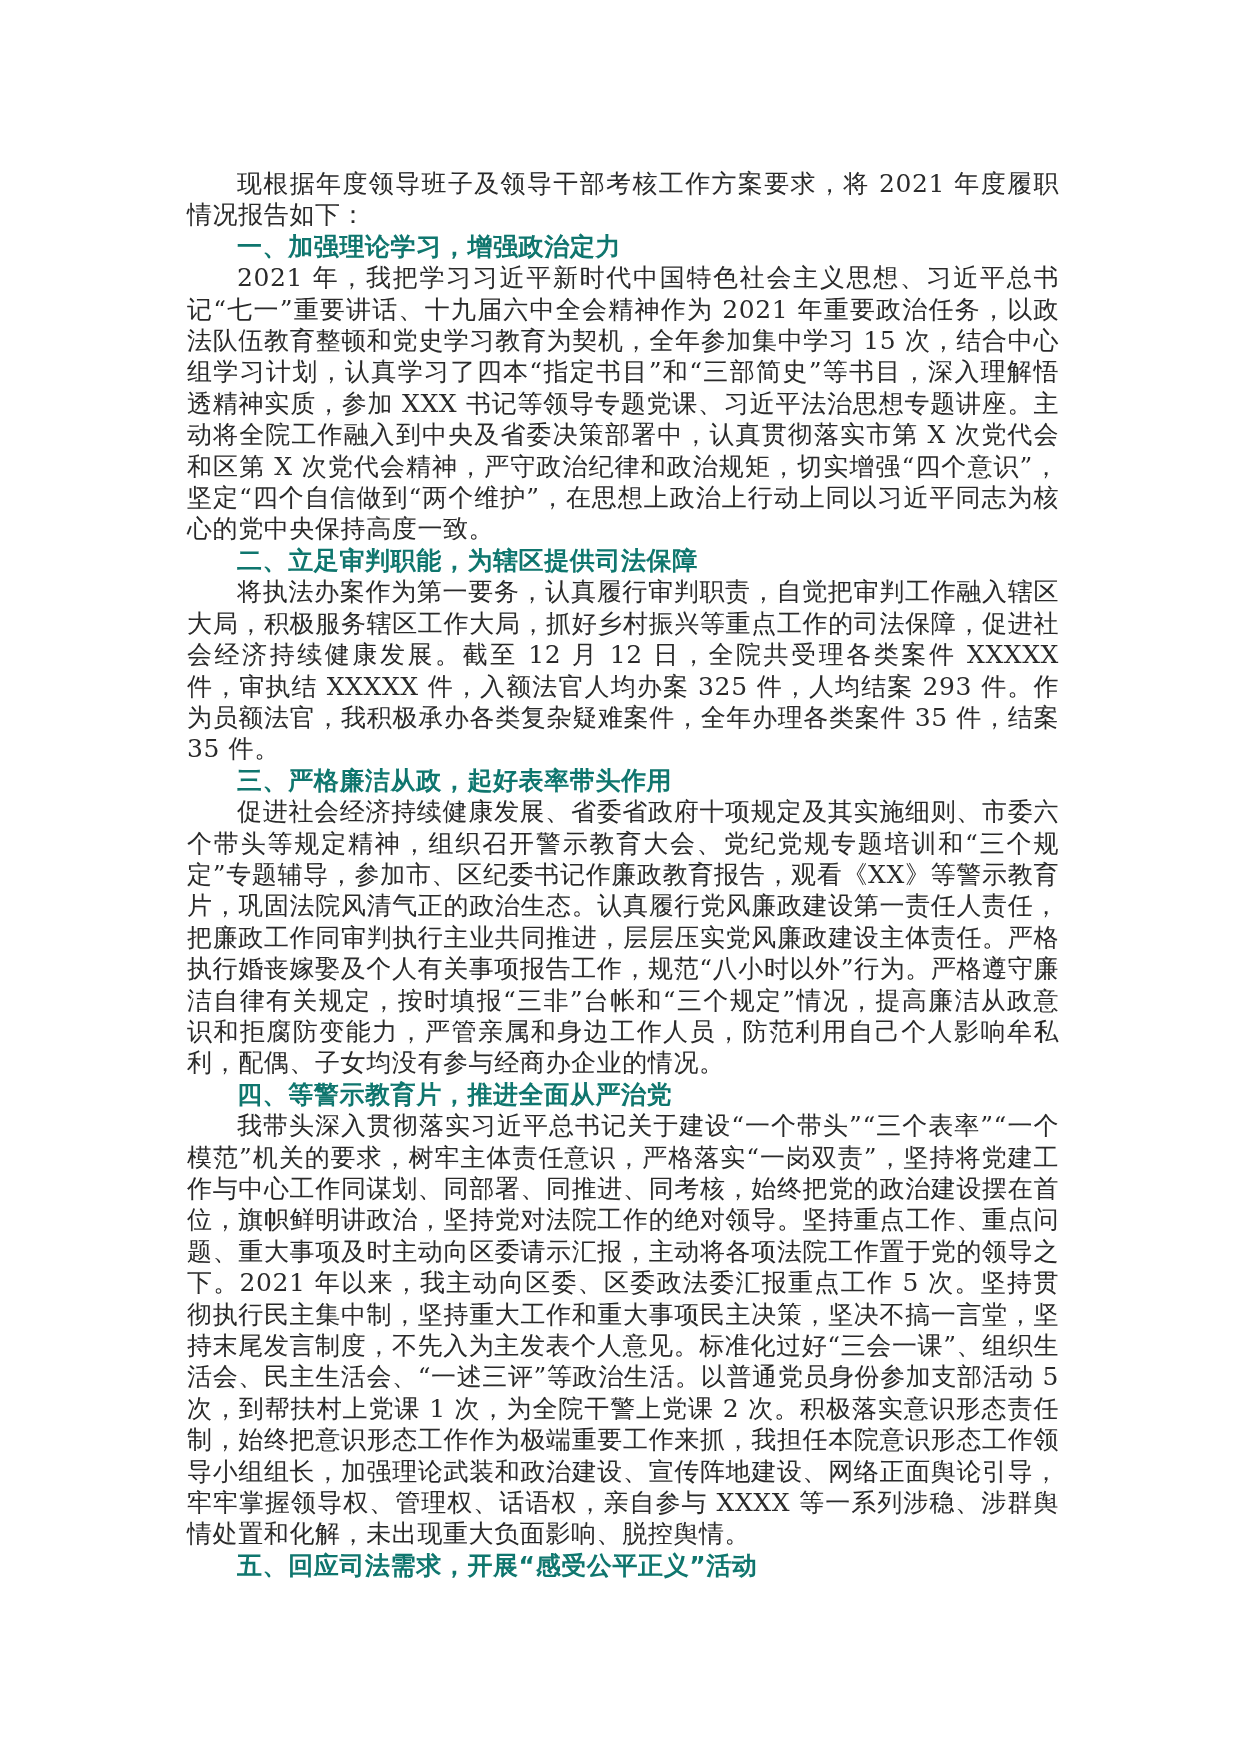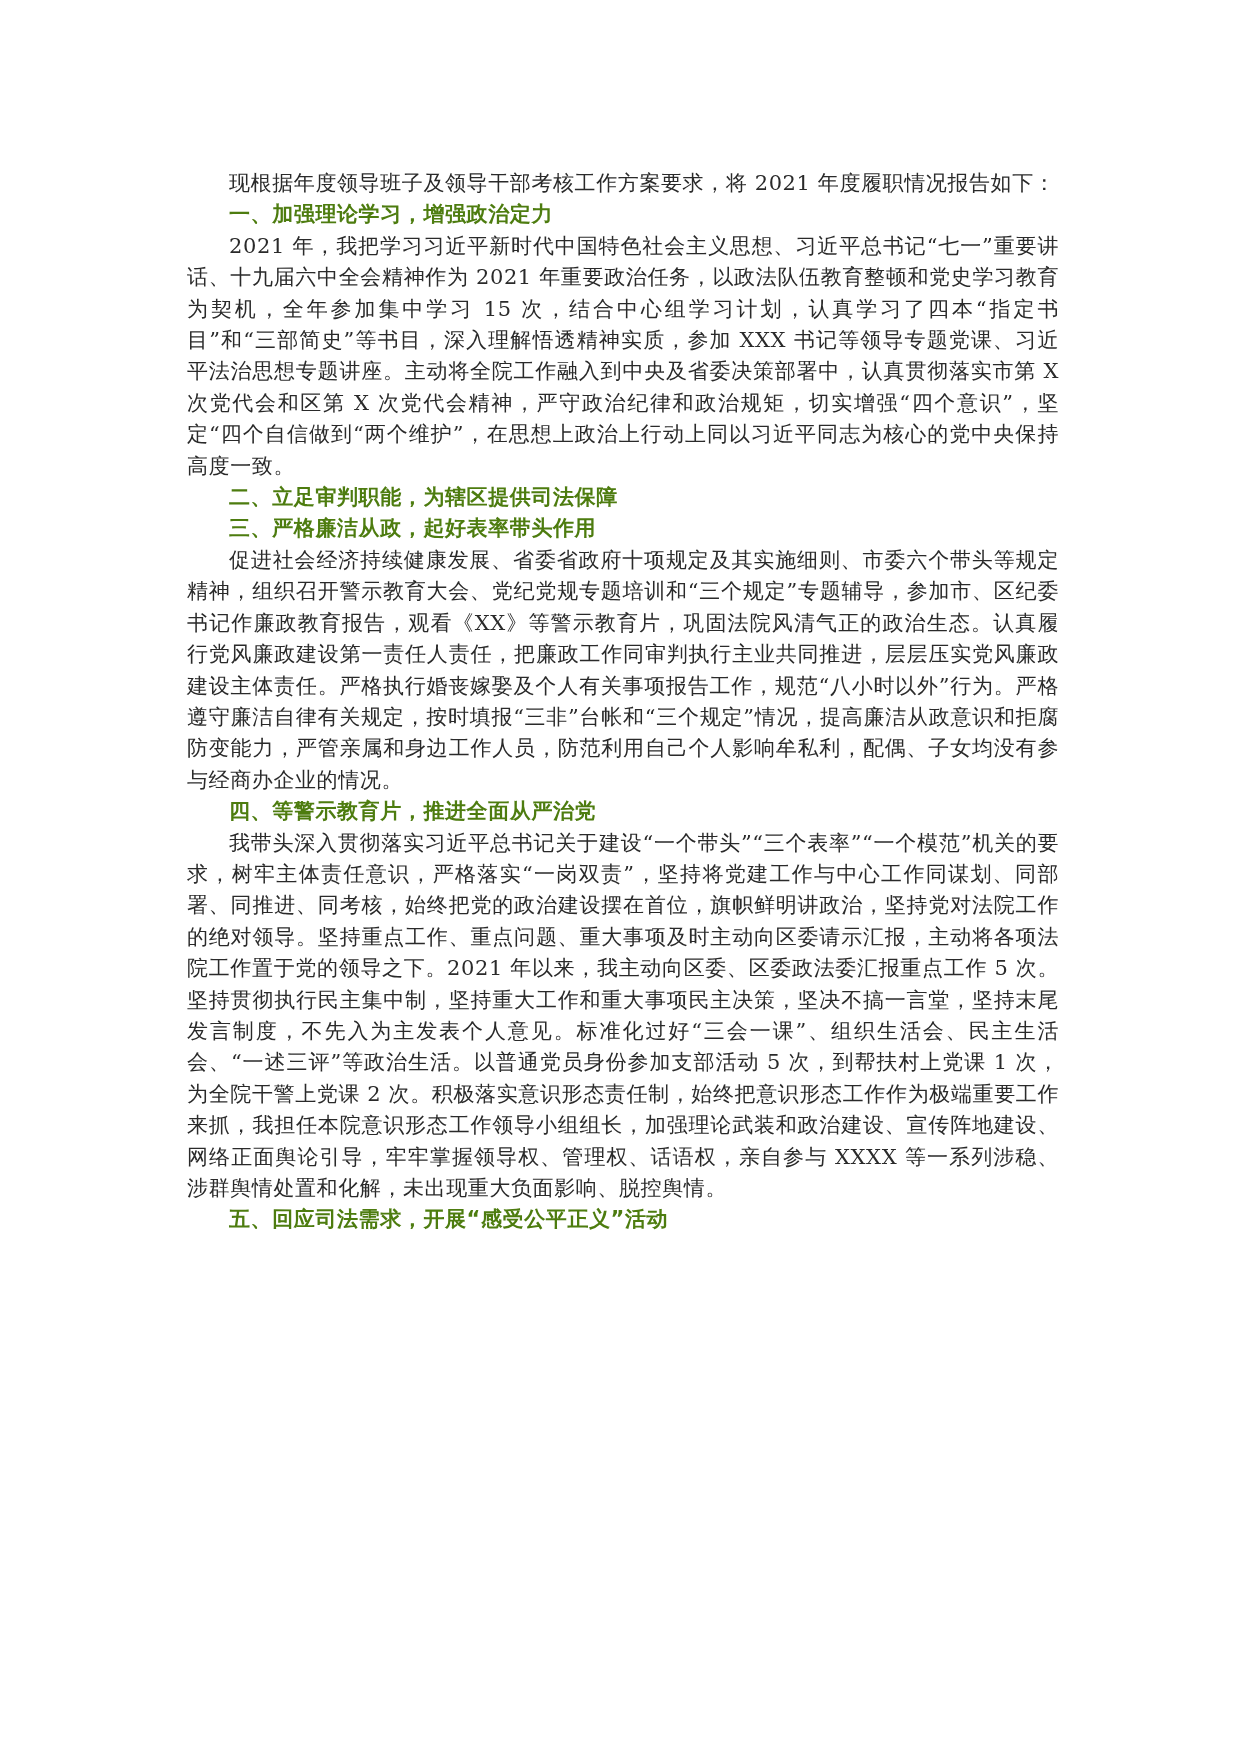--- a/index.html
+++ b/index.html
@@ -3,39 +3,40 @@
 <meta charset="utf-8">
 <style>
   html, body { margin: 0; padding: 0; background: #ffffff; }
   body { width: 1240px; height: 1754px; position: relative; overflow: hidden; }
   .page {
     position: absolute;
     left: 187px;
     top: 168px;
     width: 872px;
     font-family: "DejaVu Serif", "Liberation Serif", serif;
-    font-size: 21px;
+    font-size: 25px;
     line-height: 31.4px;
     color: #2a2a2a;
     text-align: justify;
     letter-spacing: 0.6px;
   }
   .p { margin: 0; text-indent: 2em; }
-  .h { margin: 0; text-indent: 2em; font-weight: bold; color: #4d7c0f; font-family: "DejaVu Sans", "Liberation Sans", sans-serif; }
+  .h { margin: 0; text-indent: 2em; font-weight: bold; color: #0f766e; font-family: "DejaVu Sans", "Liberation Sans", sans-serif; }
 </style>
 </head>
 <body>
 
 <div class="page">
   <p class="p">现根据年度领导班子及领导干部考核工作方案要求，将 2021 年度履职情况报告如下：</p>
 
   <p class="h">一、加强理论学习，增强政治定力</p>
   <p class="p">2021 年，我把学习习近平新时代中国特色社会主义思想、习近平总书记“七一”重要讲话、十九届六中全会精神作为 2021 年重要政治任务，以政法队伍教育整顿和党史学习教育为契机，全年参加集中学习 15 次，结合中心组学习计划，认真学习了四本“指定书目”和“三部简史”等书目，深入理解悟透精神实质，参加 XXX 书记等领导专题党课、习近平法治思想专题讲座。主动将全院工作融入到中央及省委决策部署中，认真贯彻落实市第 X 次党代会和区第 X 次党代会精神，严守政治纪律和政治规矩，切实增强“四个意识”，坚定“四个自信做到“两个维护”，在思想上政治上行动上同以习近平同志为核心的党中央保持高度一致。</p>
 
   <p class="h">二、立足审判职能，为辖区提供司法保障</p>
+  <p class="p">将执法办案作为第一要务，认真履行审判职责，自觉把审判工作融入辖区大局，积极服务辖区工作大局，抓好乡村振兴等重点工作的司法保障，促进社会经济持续健康发展。截至 12 月 12 日，全院共受理各类案件 XXXXX 件，审执结 XXXXX 件，入额法官人均办案 325 件，人均结案 293 件。作为员额法官，我积极承办各类复杂疑难案件，全年办理各类案件 35 件，结案 35 件。</p>
 
   <p class="h">三、严格廉洁从政，起好表率带头作用</p>
   <p class="p">促进社会经济持续健康发展、省委省政府十项规定及其实施细则、市委六个带头等规定精神，组织召开警示教育大会、党纪党规专题培训和“三个规定”专题辅导，参加市、区纪委书记作廉政教育报告，观看《XX》等警示教育片，巩固法院风清气正的政治生态。认真履行党风廉政建设第一责任人责任，把廉政工作同审判执行主业共同推进，层层压实党风廉政建设主体责任。严格执行婚丧嫁娶及个人有关事项报告工作，规范“八小时以外”行为。严格遵守廉洁自律有关规定，按时填报“三非”台帐和“三个规定”情况，提高廉洁从政意识和拒腐防变能力，严管亲属和身边工作人员，防范利用自己个人影响牟私利，配偶、子女均没有参与经商办企业的情况。</p>
 
   <p class="h">四、等警示教育片，推进全面从严治党</p>
   <p class="p">我带头深入贯彻落实习近平总书记关于建设“一个带头”“三个表率”“一个模范”机关的要求，树牢主体责任意识，严格落实“一岗双责”，坚持将党建工作与中心工作同谋划、同部署、同推进、同考核，始终把党的政治建设摆在首位，旗帜鲜明讲政治，坚持党对法院工作的绝对领导。坚持重点工作、重点问题、重大事项及时主动向区委请示汇报，主动将各项法院工作置于党的领导之下。2021 年以来，我主动向区委、区委政法委汇报重点工作 5 次。坚持贯彻执行民主集中制，坚持重大工作和重大事项民主决策，坚决不搞一言堂，坚持末尾发言制度，不先入为主发表个人意见。标准化过好“三会一课”、组织生活会、民主生活会、“一述三评”等政治生活。以普通党员身份参加支部活动 5 次，到帮扶村上党课 1 次，为全院干警上党课 2 次。积极落实意识形态责任制，始终把意识形态工作作为极端重要工作来抓，我担任本院意识形态工作领导小组组长，加强理论武装和政治建设、宣传阵地建设、网络正面舆论引导，牢牢掌握领导权、管理权、话语权，亲自参与 XXXX 等一系列涉稳、涉群舆情处置和化解，未出现重大负面影响、脱控舆情。</p>
 
   <p class="h">五、回应司法需求，开展“感受公平正义”活动</p>
 </div>
 

